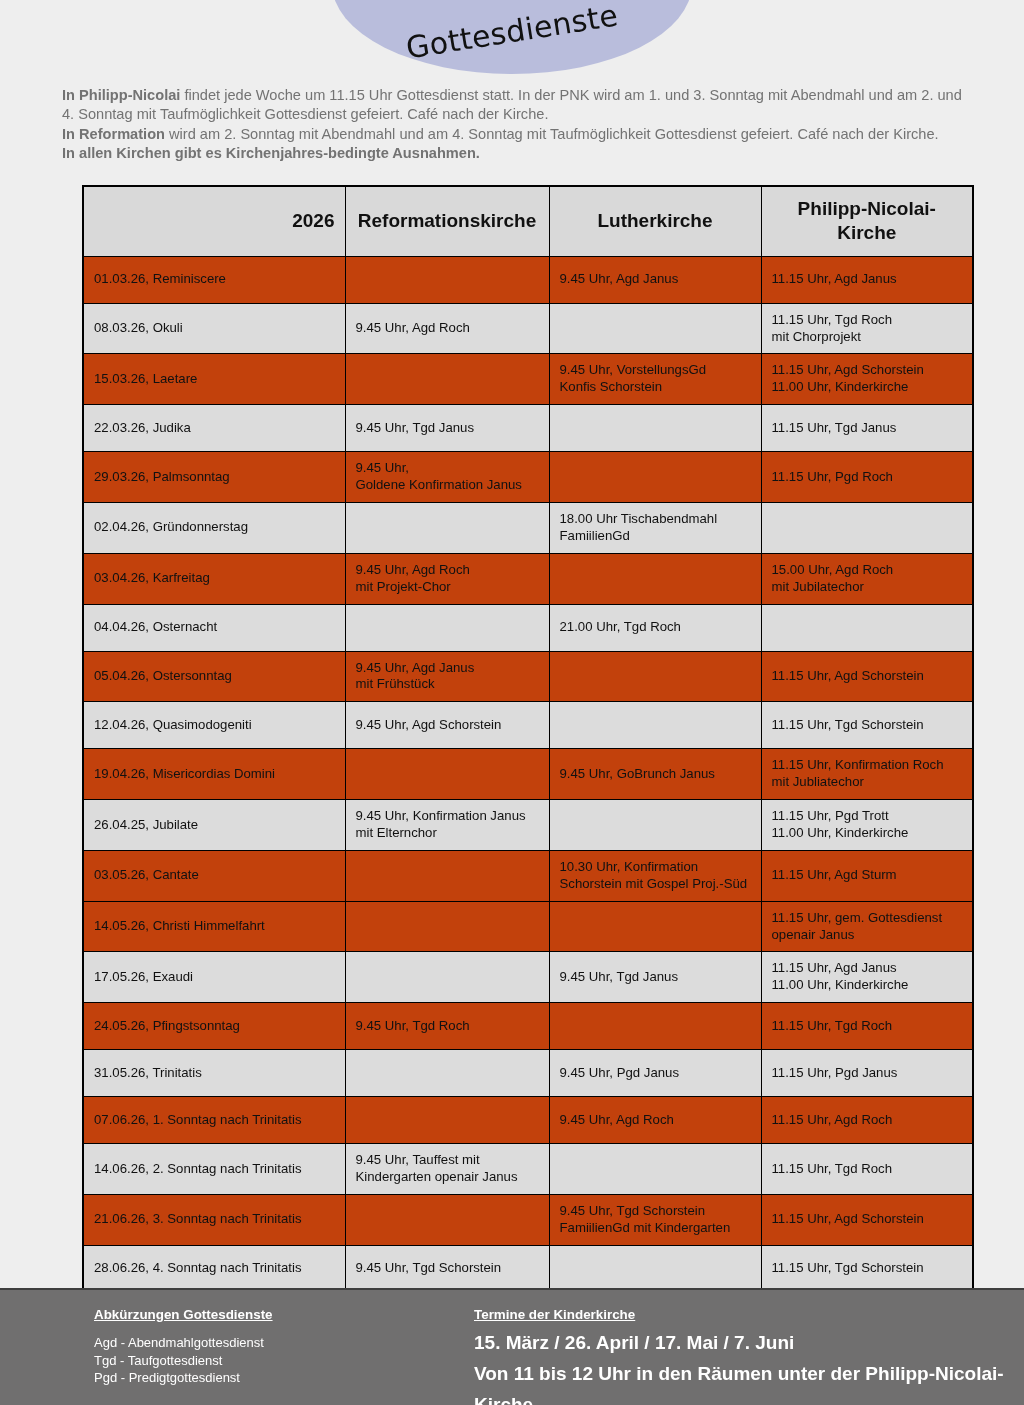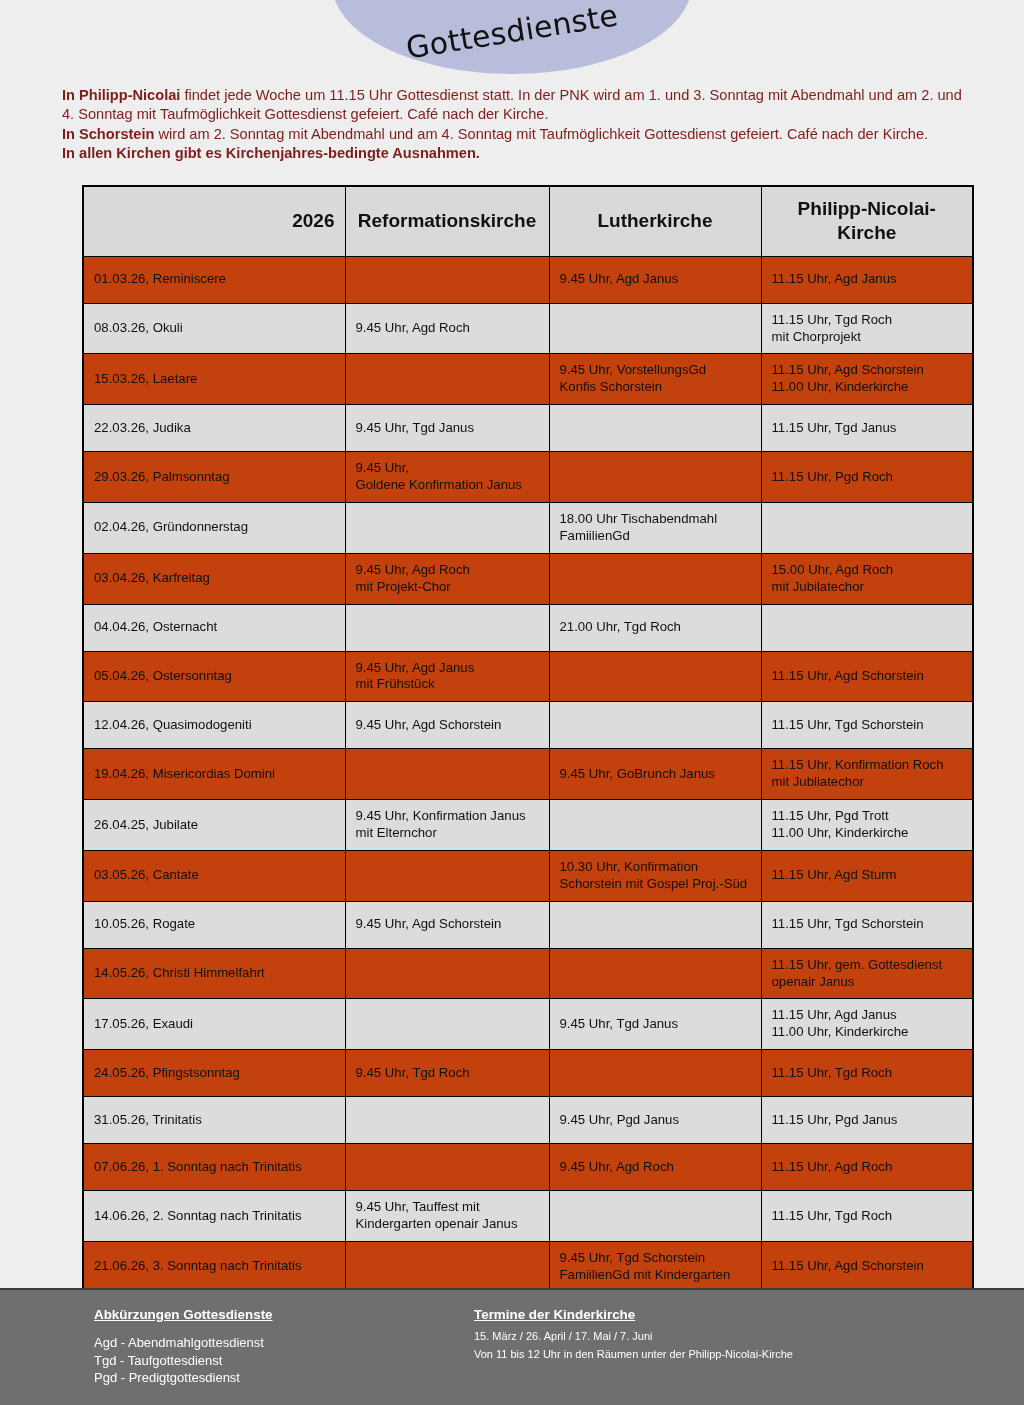--- a/index.html
+++ b/index.html
@@ -45,21 +45,21 @@
     color: #111111;
     white-space: nowrap;
     font-family: "DejaVu Sans", sans-serif;
   }
 
   
   .intro {
     margin: 8px 62px 0 62px;
     font-size: 14.6px;
     line-height: 1.32;
-    color: #7f1d1d;
+    color: #737373;
   }
   .intro .line { white-space: normal; }
   .intro b { font-weight: bold; }
 
   
   .table-wrap {
     margin: 22px 62px 0 82px;
   }
   table.schedule {
     border-collapse: collapse;
@@ -138,39 +138,39 @@
   }
   .footer .abbr-list {
     margin-top: 12px;
   }
   .footer .abbr-item {
     font-size: 13px;
     line-height: 1.35;
     font-weight: normal;
   }
   .footer .kk-line {
-    font-size: 11px;
-    font-weight: normal;
+    font-size: 19px;
+    font-weight: bold;
     line-height: 1.62;
   }
 </style>
 </head>
 <body>
 
 <div class="header-banner">
   <div class="header-ellipse"></div>
   <div class="header-title">Gottesdienste</div>
 </div>
 
 <div class="intro">
   <div class="line">
     <b>In Philipp-Nicolai</b><span> findet jede Woche um 11.15 Uhr Gottesdienst statt. In der PNK wird am 1. und 3. Sonntag mit Abendmahl und am 2. und 4. Sonntag mit Taufmöglichkeit Gottesdienst gefeiert. Café nach der Kirche.</span>
   </div>
   <div class="line">
-    <b>In Schorstein</b><span> wird am 2. Sonntag mit Abendmahl und am 4. Sonntag mit Taufmöglichkeit Gottesdienst gefeiert. Café nach der Kirche.</span>
+    <b>In Reformation</b><span> wird am 2. Sonntag mit Abendmahl und am 4. Sonntag mit Taufmöglichkeit Gottesdienst gefeiert. Café nach der Kirche.</span>
   </div>
   <div class="line">
     <b>In allen Kirchen gibt es Kirchenjahres-bedingte Ausnahmen.</b>
   </div>
 </div>
 
 <div class="table-wrap">
   <table class="schedule">
     <colgroup>
       <col class="c-date">
@@ -344,32 +344,20 @@
           </td>
           <td class="empty-cell"></td>
           <td>
             <span class="cell-line">10.30 Uhr, Konfirmation</span>
             <span class="cell-line">Schorstein mit Gospel Proj.-Süd</span>
           </td>
           <td>
             <span class="cell-line">11.15 Uhr, Agd Sturm</span>
           </td>
         </tr>
-        <tr class="shade">
-          <td>
-            <span class="cell-line">10.05.26, Rogate</span>
-          </td>
-          <td>
-            <span class="cell-line">9.45 Uhr, Agd Schorstein</span>
-          </td>
-          <td class="empty-cell"></td>
-          <td>
-            <span class="cell-line">11.15 Uhr, Tgd Schorstein</span>
-          </td>
-        </tr>
         <tr class="plain">
           <td>
             <span class="cell-line">14.05.26, Christi Himmelfahrt</span>
           </td>
           <td class="empty-cell"></td>
           <td class="empty-cell"></td>
           <td>
             <span class="cell-line">11.15 Uhr, gem. Gottesdienst</span>
             <span class="cell-line">openair Janus</span>
           </td>

